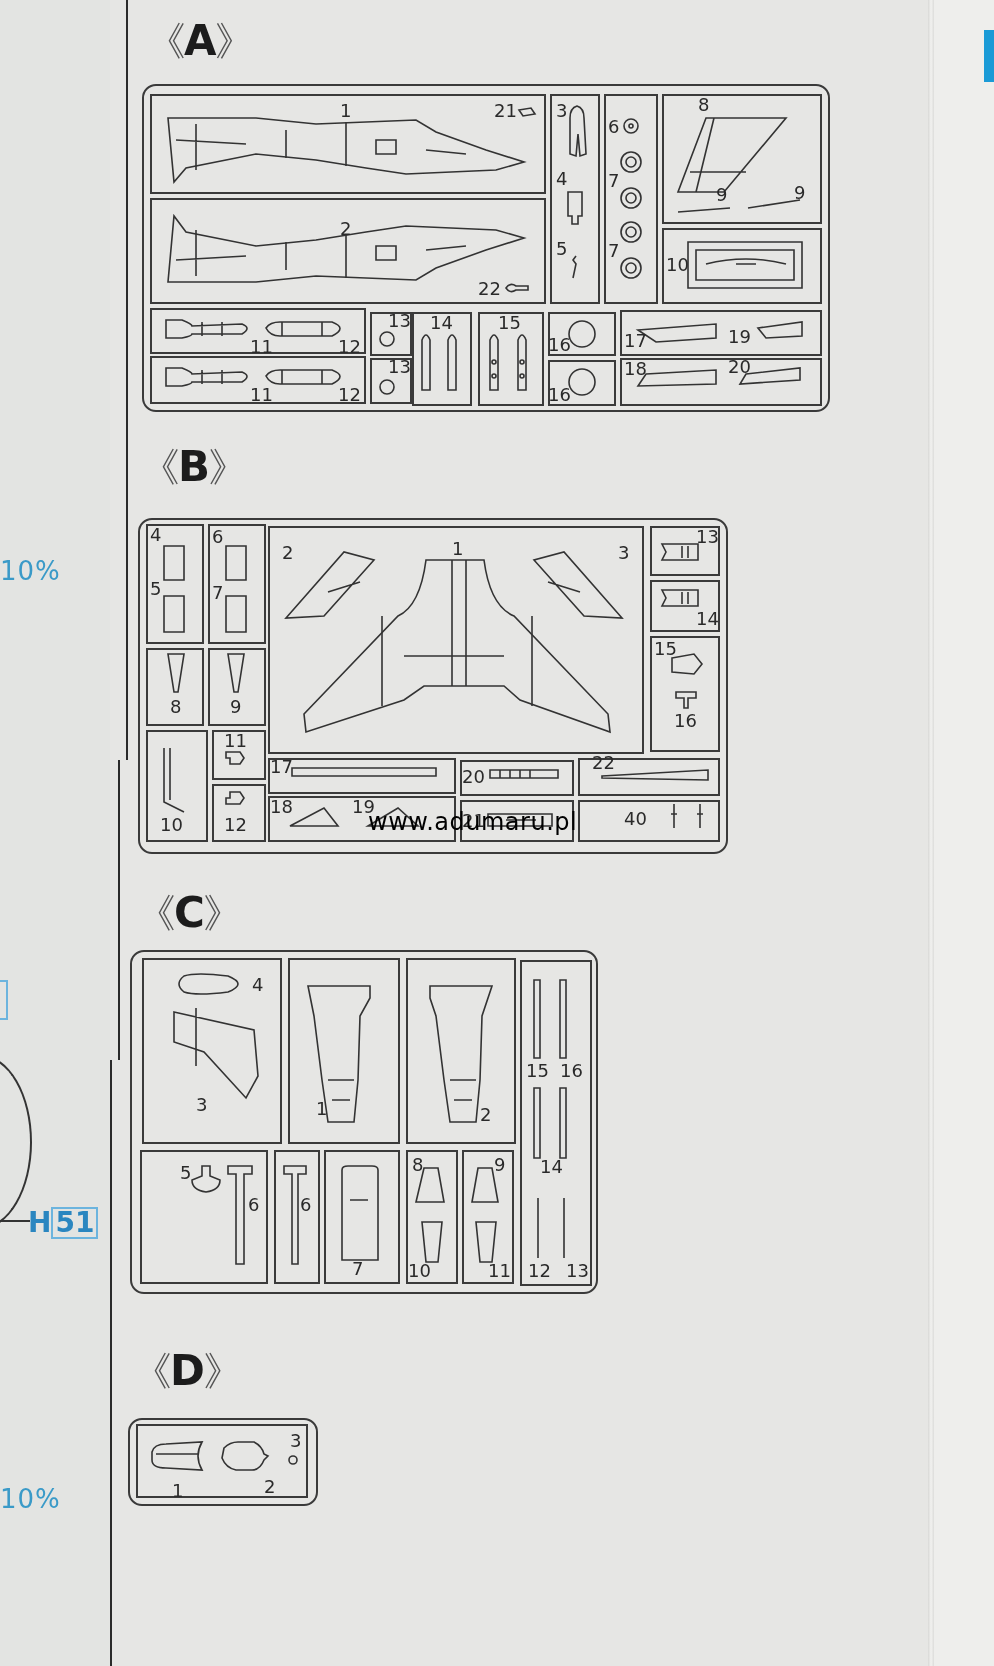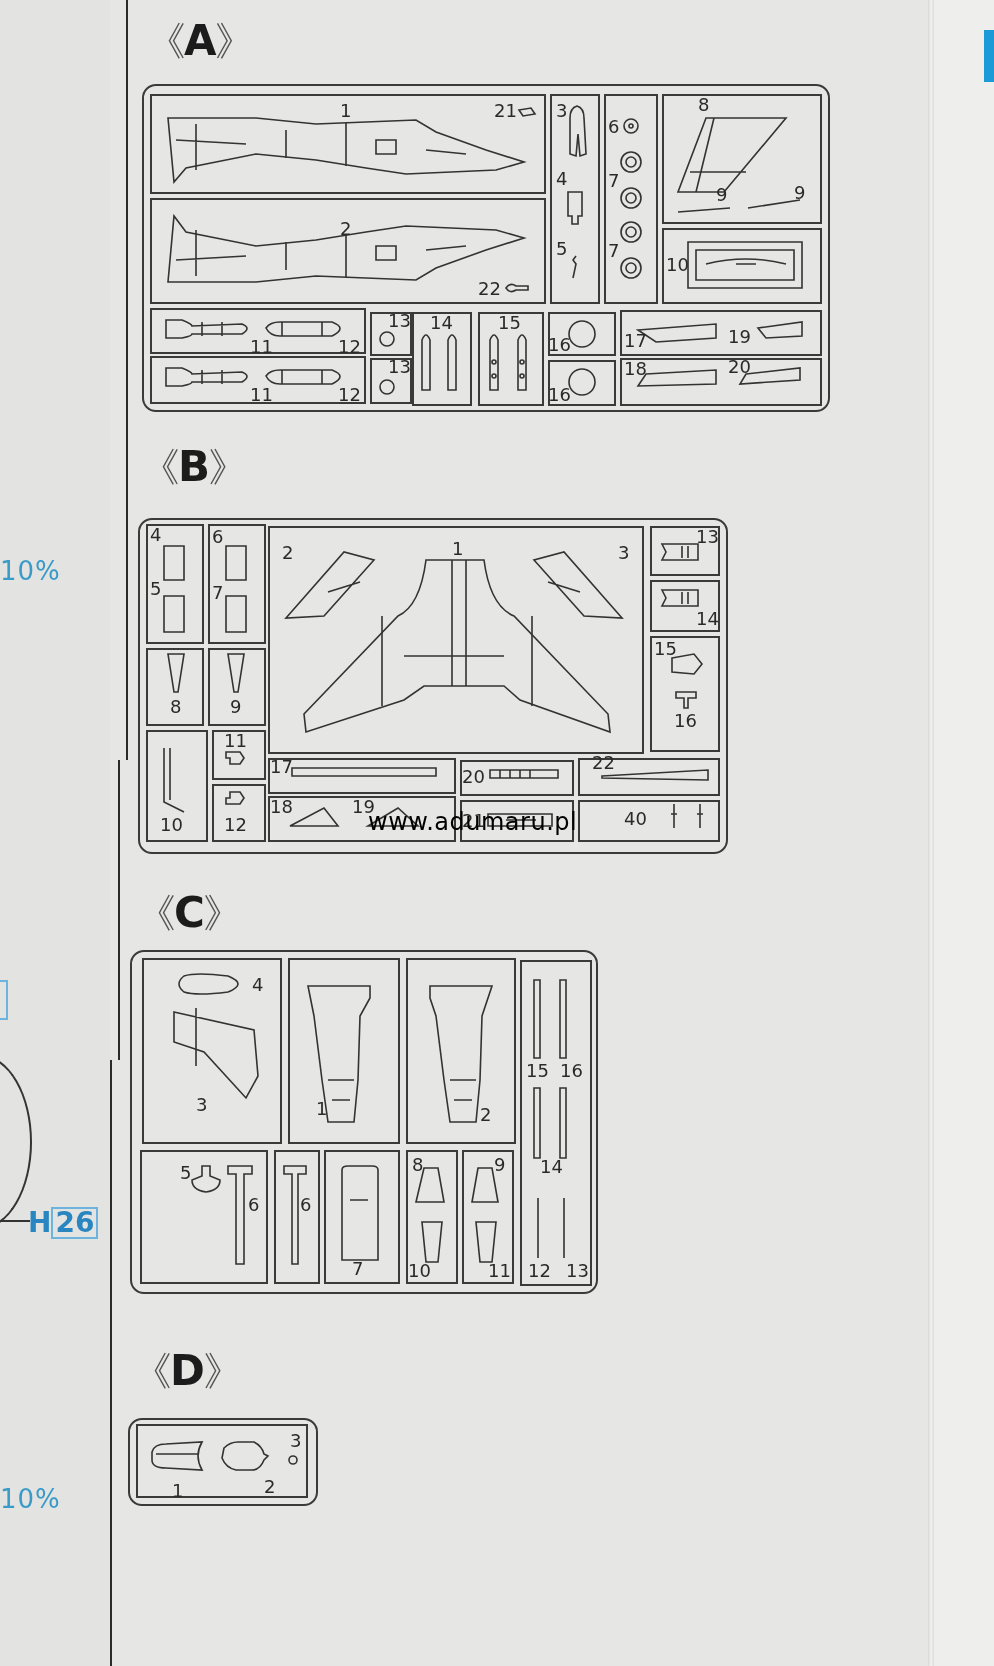--- a/index.html
+++ b/index.html
@@ -38,21 +38,21 @@
 <div class="right-strip"></div>
 <div class="blue-mark" style="top:30px;height:26px;"></div>
 <div class="blue-mark" style="top:50px;height:32px;"></div>
 
 <div class="pct" style="top:556px;">10%</div>
 <div class="pct" style="top:1484px;">10%</div>
 <div class="smallbox"></div>
 <div class="arc"></div>
 <div class="leader"></div>
 <div class="h51">
-  <span>H</span><span class="box">26</span>
+  <span>H</span><span class="box">51</span>
 </div>
 
 <div class="sec-label" style="left:146px;top:14px;">
   <span class="chev">《</span><span>A</span><span class="chev">》</span>
 </div>
 <div class="sprue" style="left:142px;top:84px;width:684px;height:324px;"></div>
 
 <div class="cell" style="left:150px;top:94px;width:392px;height:96px;"></div>
 <div class="cell" style="left:150px;top:198px;width:392px;height:102px;"></div>
 <div class="cell" style="left:550px;top:94px;width:46px;height:206px;"></div>

